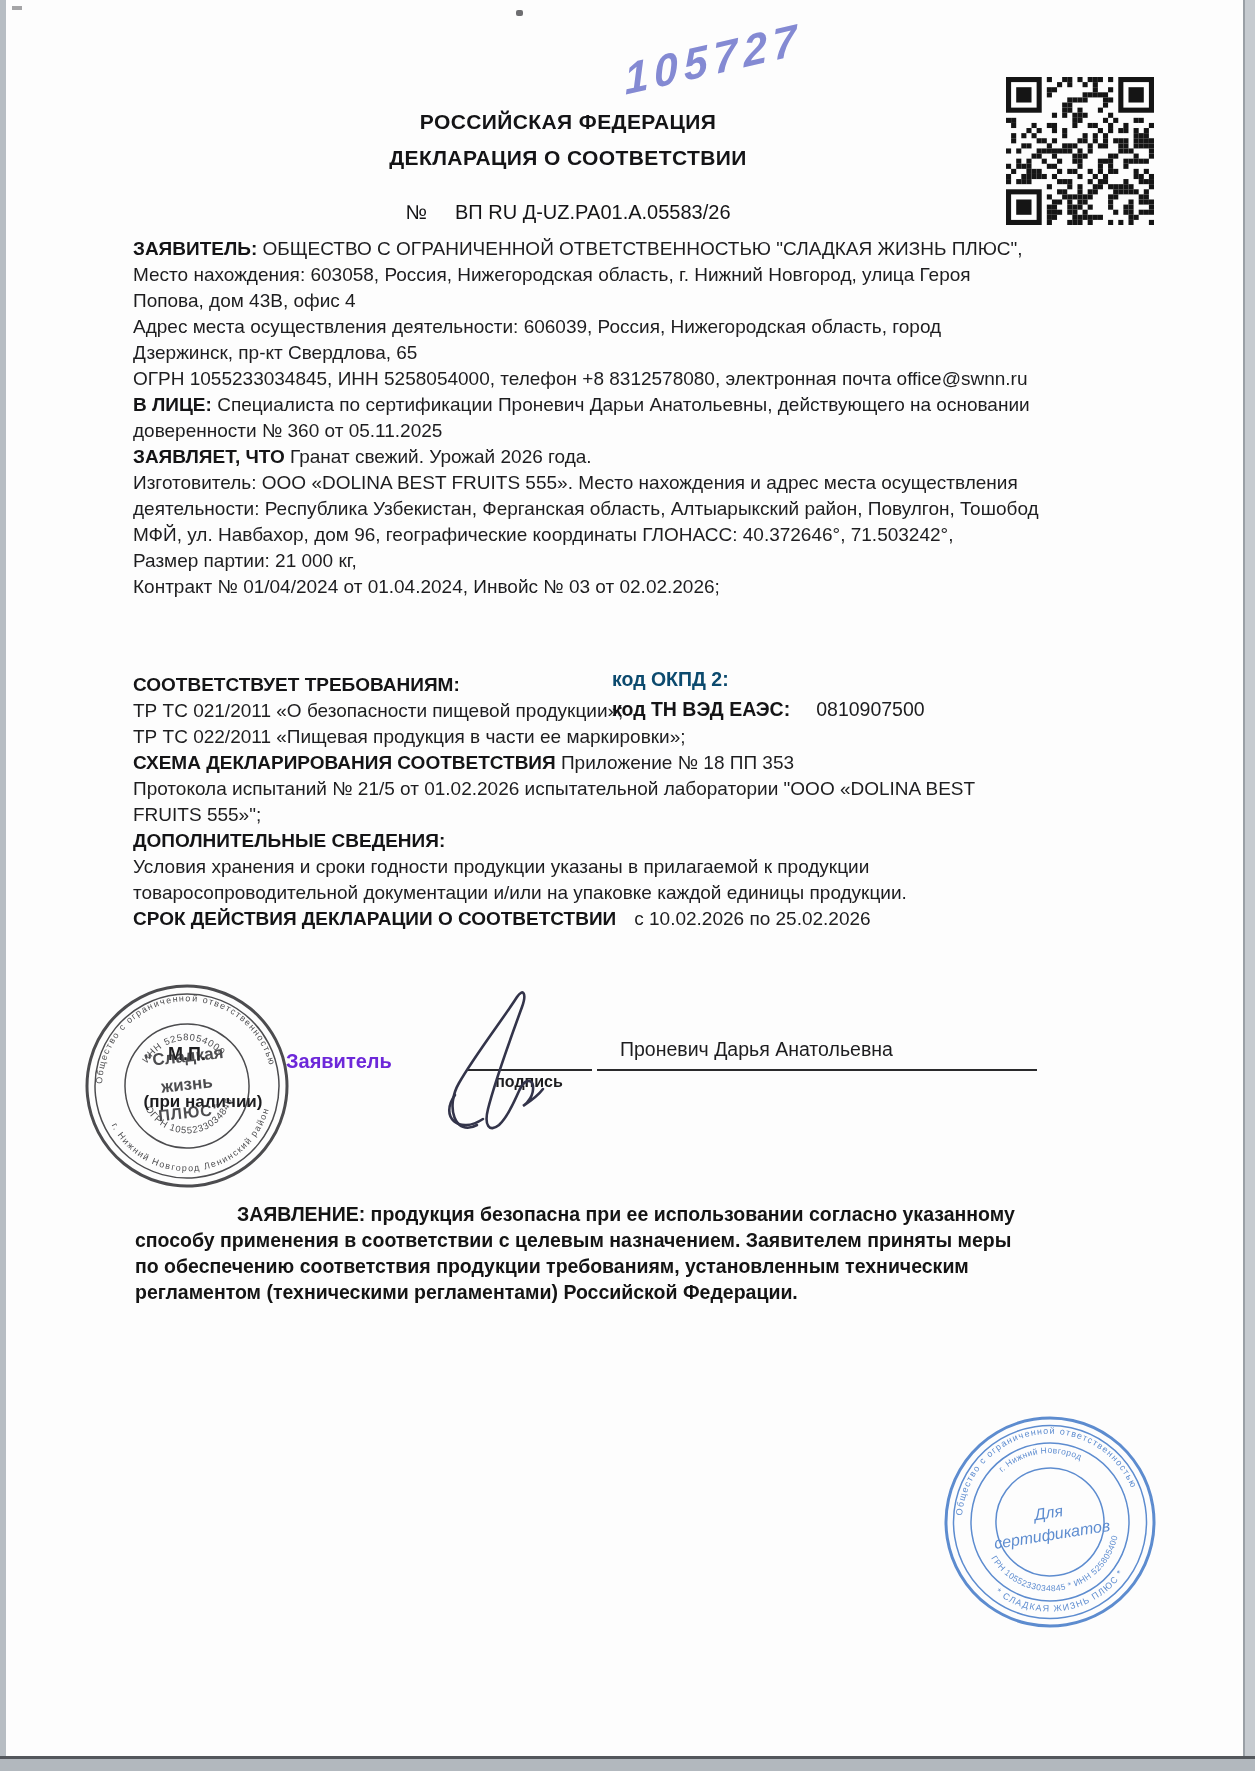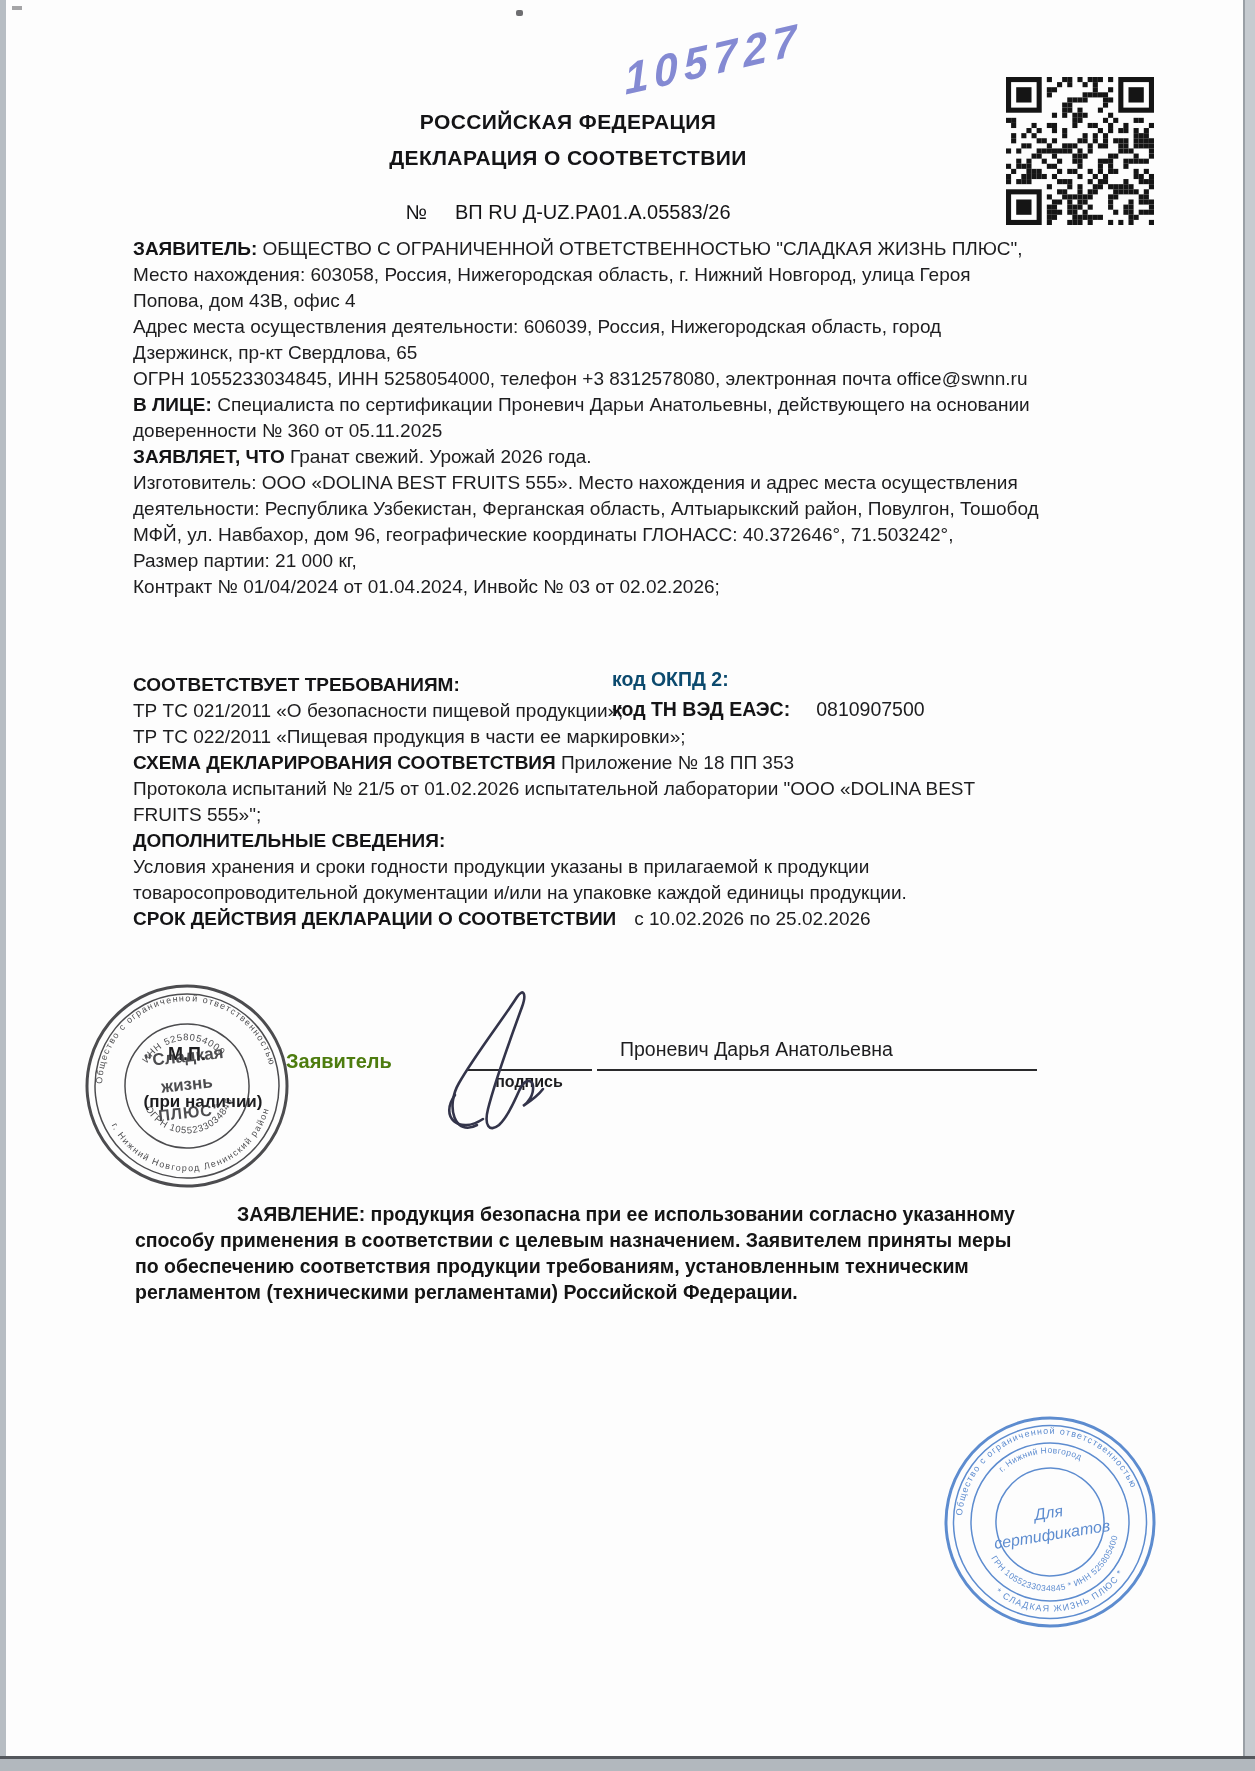--- a/index.html
+++ b/index.html
@@ -51,21 +51,21 @@
   .code-tnved{position:absolute;left:612px;top:698px;font-size:19.5px;}
   .code-tnved .lbl{font-weight:bold;color:#141416;}
   .code-tnved .val{font-weight:normal;margin-left:26px;}
 
   .validity-val{margin-left:18px;font-weight:normal;}
   .scheme-val{font-weight:normal;}
 
   
   .mp1{position:absolute;left:117px;top:1044px;width:140px;text-align:center;font-size:18px;font-weight:bold;}
   .mp2{position:absolute;left:120px;top:1092px;width:166px;text-align:center;font-size:17px;font-weight:bold;}
-  .applicant{position:absolute;left:286px;top:1050px;font-size:20px;font-weight:bold;color:#4d7c0f;}
+  .applicant{position:absolute;left:286px;top:1050px;font-size:20px;font-weight:bold;color:#6d28d9;}
   .sig-line{position:absolute;left:466px;top:1069px;width:126px;border-top:2px solid #2a2a2c;}
   .sig-caption{position:absolute;left:468px;top:1073px;width:122px;text-align:center;font-size:16px;font-weight:bold;}
   .fio-line{position:absolute;left:597px;top:1069px;width:440px;border-top:2px solid #2a2a2c;}
   .fio-name{position:absolute;left:620px;top:1038px;font-size:19.5px;}
   .fio-caption{position:absolute;left:650px;top:1075px;width:306px;text-align:center;font-size:15.5px;font-weight:bold;line-height:22px;}
   .sig-svg{position:absolute;left:425px;top:985px;width:150px;height:160px;}
 
   
   .statement{position:absolute;left:135px;top:1201px;width:892px;
     font-weight:bold;font-size:19.5px;line-height:26px;color:#141414;text-indent:102px;}
@@ -395,21 +395,21 @@
     <div class="t1">РОССИЙСКАЯ ФЕДЕРАЦИЯ</div>
     <div class="t2">ДЕКЛАРАЦИЯ О СООТВЕТСТВИИ</div>
     <div class="num">
       <span class="no">№</span><span>ВП RU Д-UZ.РА01.А.05583/26</span>
     </div>
   </div>
 
   <div class="doc-col">
     <p><b>ЗАЯВИТЕЛЬ:</b> <span>ОБЩЕСТВО С ОГРАНИЧЕННОЙ ОТВЕТСТВЕННОСТЬЮ "СЛАДКАЯ ЖИЗНЬ ПЛЮС", Место нахождения: 603058, Россия, Нижегородская область, г. Нижний Новгород, улица Героя Попова, дом 43В, офис 4</span></p>
     <p>Адрес места осуществления деятельности: 606039, Россия, Нижегородская область, город Дзержинск, пр-кт Свердлова, 65</p>
-    <p>ОГРН 1055233034845, ИНН 5258054000, телефон +3 8312578080, электронная почта office@swnn.ru</p>
+    <p>ОГРН 1055233034845, ИНН 5258054000, телефон +8 8312578080, электронная почта office@swnn.ru</p>
     <p><b>В ЛИЦЕ:</b> <span>Специалиста по сертификации Проневич Дарьи Анатольевны, действующего на основании доверенности № 360 от 05.11.2025</span></p>
     <p class="mt4"><b>ЗАЯВЛЯЕТ, ЧТО</b> <span>Гранат свежий. Урожай 2026 года.</span></p>
     <p>Изготовитель: ООО «DOLINA BEST FRUITS 555». Место нахождения и адрес места осуществления деятельности: Республика Узбекистан, Ферганская область, Алтыарыкский район, Повулгон, Тошобод МФЙ, ул. Навбахор, дом 96, географические координаты ГЛОНАСС: 40.372646°, 71.503242°,</p>
     <p>Размер партии: 21 000 кг,</p>
     <p>Контракт № 01/04/2024 от 01.04.2024, Инвойс № 03 от 02.02.2026;</p>
 
     <div class="sp72"></div>
 
     <p><b>СООТВЕТСТВУЕТ ТРЕБОВАНИЯМ:</b></p>
     <p>ТР ТС 021/2011 «О безопасности пищевой продукции»;</p>

